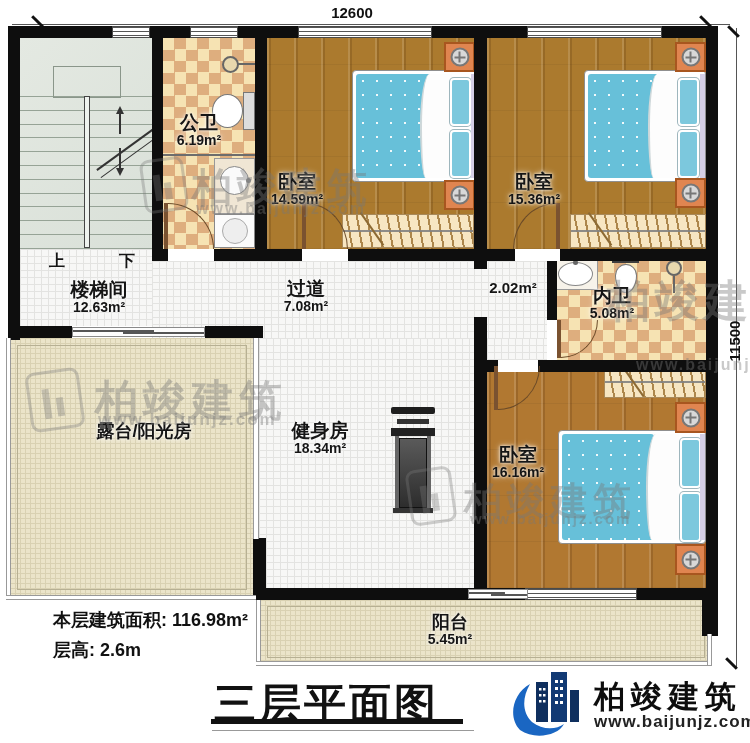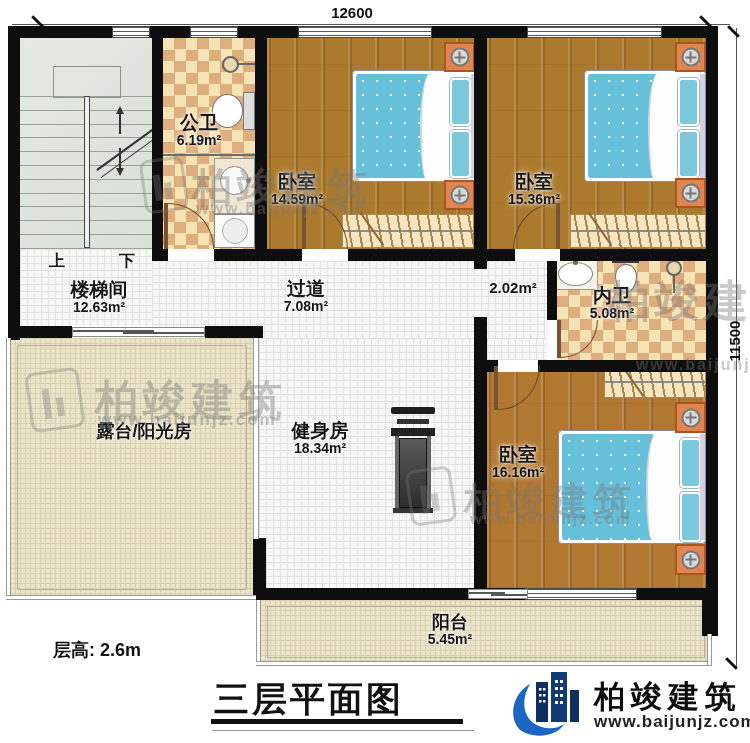--- a/index.html
+++ b/index.html
@@ -54,21 +54,21 @@
   .rarea{font-size:14px;font-weight:700;}
   .dimline{position:absolute;background:#555;}
   .tick{position:absolute;width:15px;border-top:3px solid #111;transform:rotate(45deg);}
   .dimtext{position:absolute;font-size:15px;font-weight:700;color:#111;transform:translate(-50%,-50%);white-space:nowrap;}
   .wm{position:absolute;color:rgba(120,120,120,.40);white-space:nowrap;font-weight:700;}
   .wm-brand{letter-spacing:5px;}
   .wm-url{letter-spacing:2px;font-weight:700;}
   .wm-logo{position:absolute;border:3px solid rgba(120,120,120,.35);border-radius:9px;box-sizing:border-box;
         background-image:linear-gradient(rgba(120,120,120,.35) 0 0),linear-gradient(rgba(120,120,120,.35) 0 0);
         background-repeat:no-repeat;background-size:7px 55%,7px 35%;background-position:30% 60%,60% 70%;}
-  .titleword{position:absolute;font-size:35px;font-weight:600;color:#111;letter-spacing:3px;white-space:nowrap;}
+  .titleword{position:absolute;font-size:42px;font-weight:600;color:#111;letter-spacing:3px;white-space:nowrap;}
   .scaleword{position:absolute;font-size:35px;font-weight:400;color:#111;white-space:nowrap;}
   .infoline{position:absolute;font-size:18px;font-weight:600;color:#111;white-space:nowrap;}
   .brandname{position:absolute;font-size:31px;font-weight:900;color:#0d0d0d;letter-spacing:6px;white-space:nowrap;}
   .brandurl{position:absolute;font-size:17px;font-weight:800;color:#222;letter-spacing:1px;white-space:nowrap;}
   .arrow{position:absolute;width:0;height:0;border-left:4px solid transparent;border-right:4px solid transparent;}
   .arrline{position:absolute;width:2px;background:#333;}
 </style>
 </head>
 <body>
 
@@ -289,20 +289,24 @@
   <div class="wm wm-url" style="left:636px;top:356px;font-size:16px;">www.baijunjz.com</div>
 
   <div class="wm-logo" style="left:28px;top:370px;width:54px;height:60px;transform:rotate(-8deg);"></div>
   <div class="wm wm-brand" style="left:95px;top:372px;font-size:43px;">柏竣建筑</div>
   <div class="wm wm-url" style="left:98px;top:410px;font-size:17px;">www.baijunjz.com</div>
 
   <div class="wm-logo" style="left:408px;top:468px;width:46px;height:56px;transform:rotate(-8deg);"></div>
   <div class="wm wm-brand" style="left:464px;top:476px;font-size:38px;">柏竣建筑</div>
   <div class="wm wm-url" style="left:470px;top:510px;font-size:15px;">www.baijunjz.com</div>
 
+  <div class="infoline" style="left:53px;top:608px;">
+    <span>本层建筑面积:</span>
+    <span>116.98m²</span>
+  </div>
   <div class="infoline" style="left:53px;top:638px;">
     <span>层高:</span>
     <span>2.6m</span>
   </div>
 
   <div class="titleword" style="left:214px;top:676px;">三层平面图</div>
   <div class="abs" style="left:211px;top:719px;width:252px;height:5px;background:#111;"></div>
   <div class="abs" style="left:212px;top:730px;width:262px;height:1px;background:#999;"></div>
 
   <div class="abs" style="left:506px;top:668px;width:80px;height:70px;">

